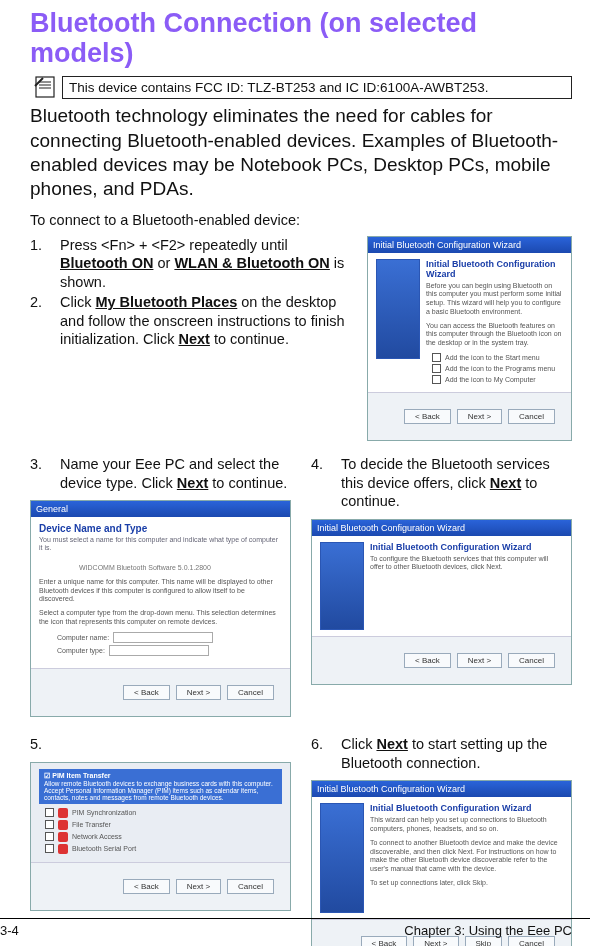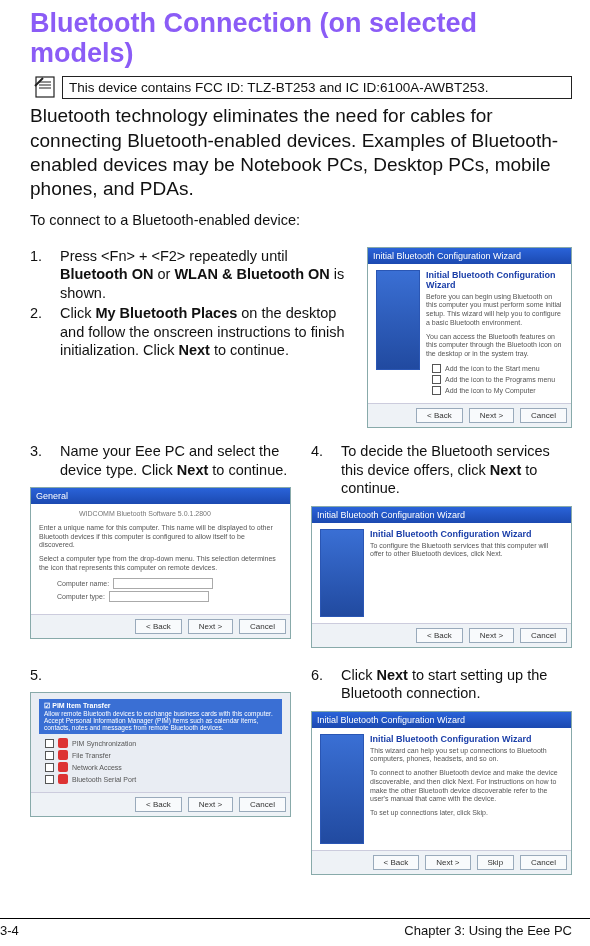--- a/index.html
+++ b/index.html
@@ -36,38 +36,38 @@
     padding: 3px 6px;
     font-size: 13.5px;
   }
   .intro {
     font-size: 19px;
     line-height: 1.28;
     margin-bottom: 10px;
   }
   .lead {
     font-size: 14.5px;
-    margin-bottom: 19px;
+    margin-bottom: 8px;
   }
   .row1 {
     display: flex;
     gap: 10px;
     margin-bottom: 14px;
   }
   .row1-text { flex: 1; }
   .row1-img { flex: 0 0 205px; }
   .step {
     display: flex;
     font-size: 14.5px;
     line-height: 1.28;
     margin-bottom: 2px;
   }
   .step-num { flex: 0 0 30px; }
   .step-body { flex: 1; }
-  .bold { font-weight: 700; }
+  .bold { font-weight: 700; text-decoration: underline; }
   .row2, .row3 {
     display: flex;
     gap: 20px;
     margin-bottom: 18px;
   }
   .col { flex: 1; display: flex; flex-direction: column; }
   .col .step { margin-bottom: 8px; }
   .mock {
     border: 1px solid #8aa;
     background: #8b5cf6;
@@ -94,21 +94,21 @@
   .mock-body .para { margin-bottom: 5px; line-height: 1.25; }
   .mock-body .field { display:flex; align-items:center; gap:4px; margin:2px 0 2px 18px;}
   .mock-body .field .box { border:1px solid #aaa; background:#fff; width:100px; height:11px; }
   .mock-body .cb { display:flex; align-items:center; gap:4px; margin:2px 0 2px 6px;}
   .mock-body .cb .sq { width:9px; height:9px; border:1px solid #555; background:#fff; }
   .mock-body .svc { display:flex; align-items:center; gap:4px; margin:2px 0 2px 6px;}
   .mock-body .svc .dot { width:10px; height:10px; background:#d33; border-radius:2px; }
   .mock-btns {
     background:#eef2f6;
     border-top:1px solid #ccd;
-    padding:4px;
+    padding:16px;
     display:flex;
     justify-content:flex-end;
     gap:6px;
   }
   .mock-btns .b {
     border:1px solid #9ab;
     background:#f8fafc;
     font-size:8px;
     padding:2px 10px;
     color:#333;
@@ -204,20 +204,24 @@
 <div class="row2">
   <div class="col">
     <div class="step">
       <div class="step-num">3.</div>
       <div class="step-body">
         <span>Name your Eee PC and select the device type. Click </span><span class="bold">Next</span><span> to continue.</span>
       </div>
     </div>
     <div class="mock" id="mock3">
       <div class="mock-tb">General</div>
+      <div class="mock-hdr">
+        <div class="mh-title">Device Name and Type</div>
+        <div class="mh-sub">You must select a name for this computer and indicate what type of computer it is.</div>
+      </div>
       <div class="mock-body">
         <div class="para" style="margin-left:40px; color:#777;">WIDCOMM Bluetooth Software 5.0.1.2800</div>
         <div class="para">Enter a unique name for this computer. This name will be displayed to other Bluetooth devices if this computer is configured to allow itself to be discovered.</div>
         <div class="para">Select a computer type from the drop-down menu. This selection determines the icon that represents this computer on remote devices.</div>
         <div class="field">
             <span>Computer name:</span>
             <span class="box"></span>
           </div>
         <div class="field">
             <span>Computer type:</span>

